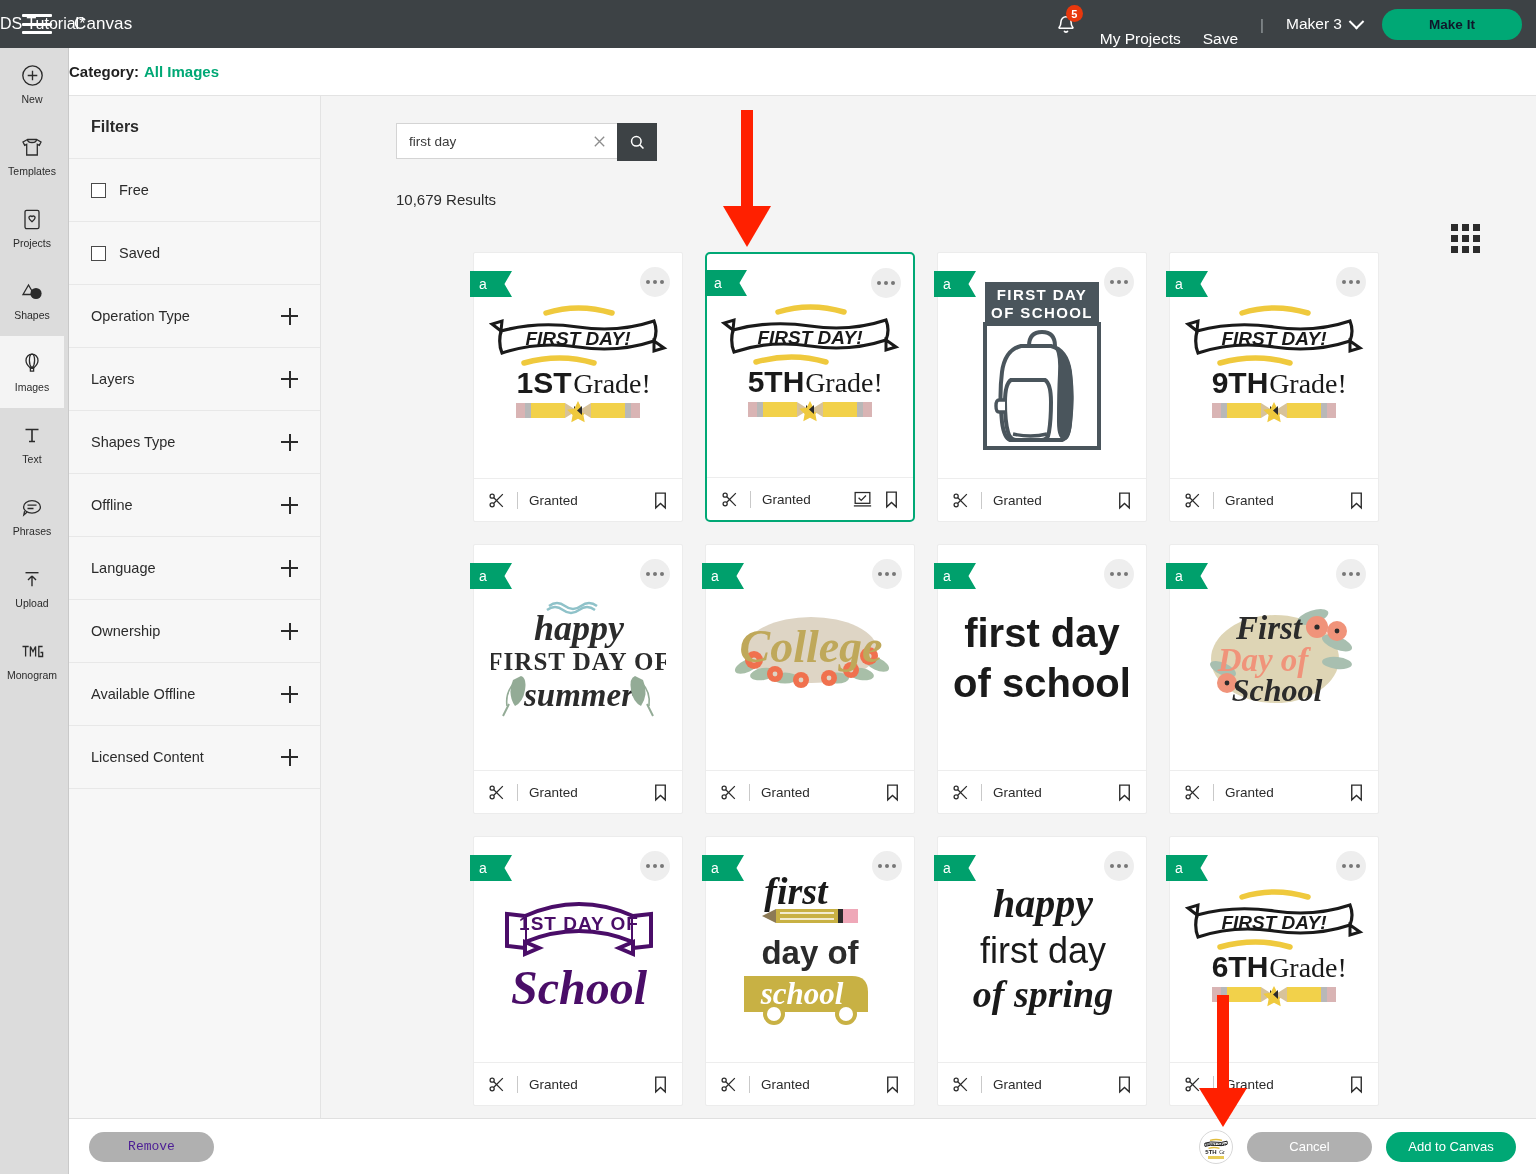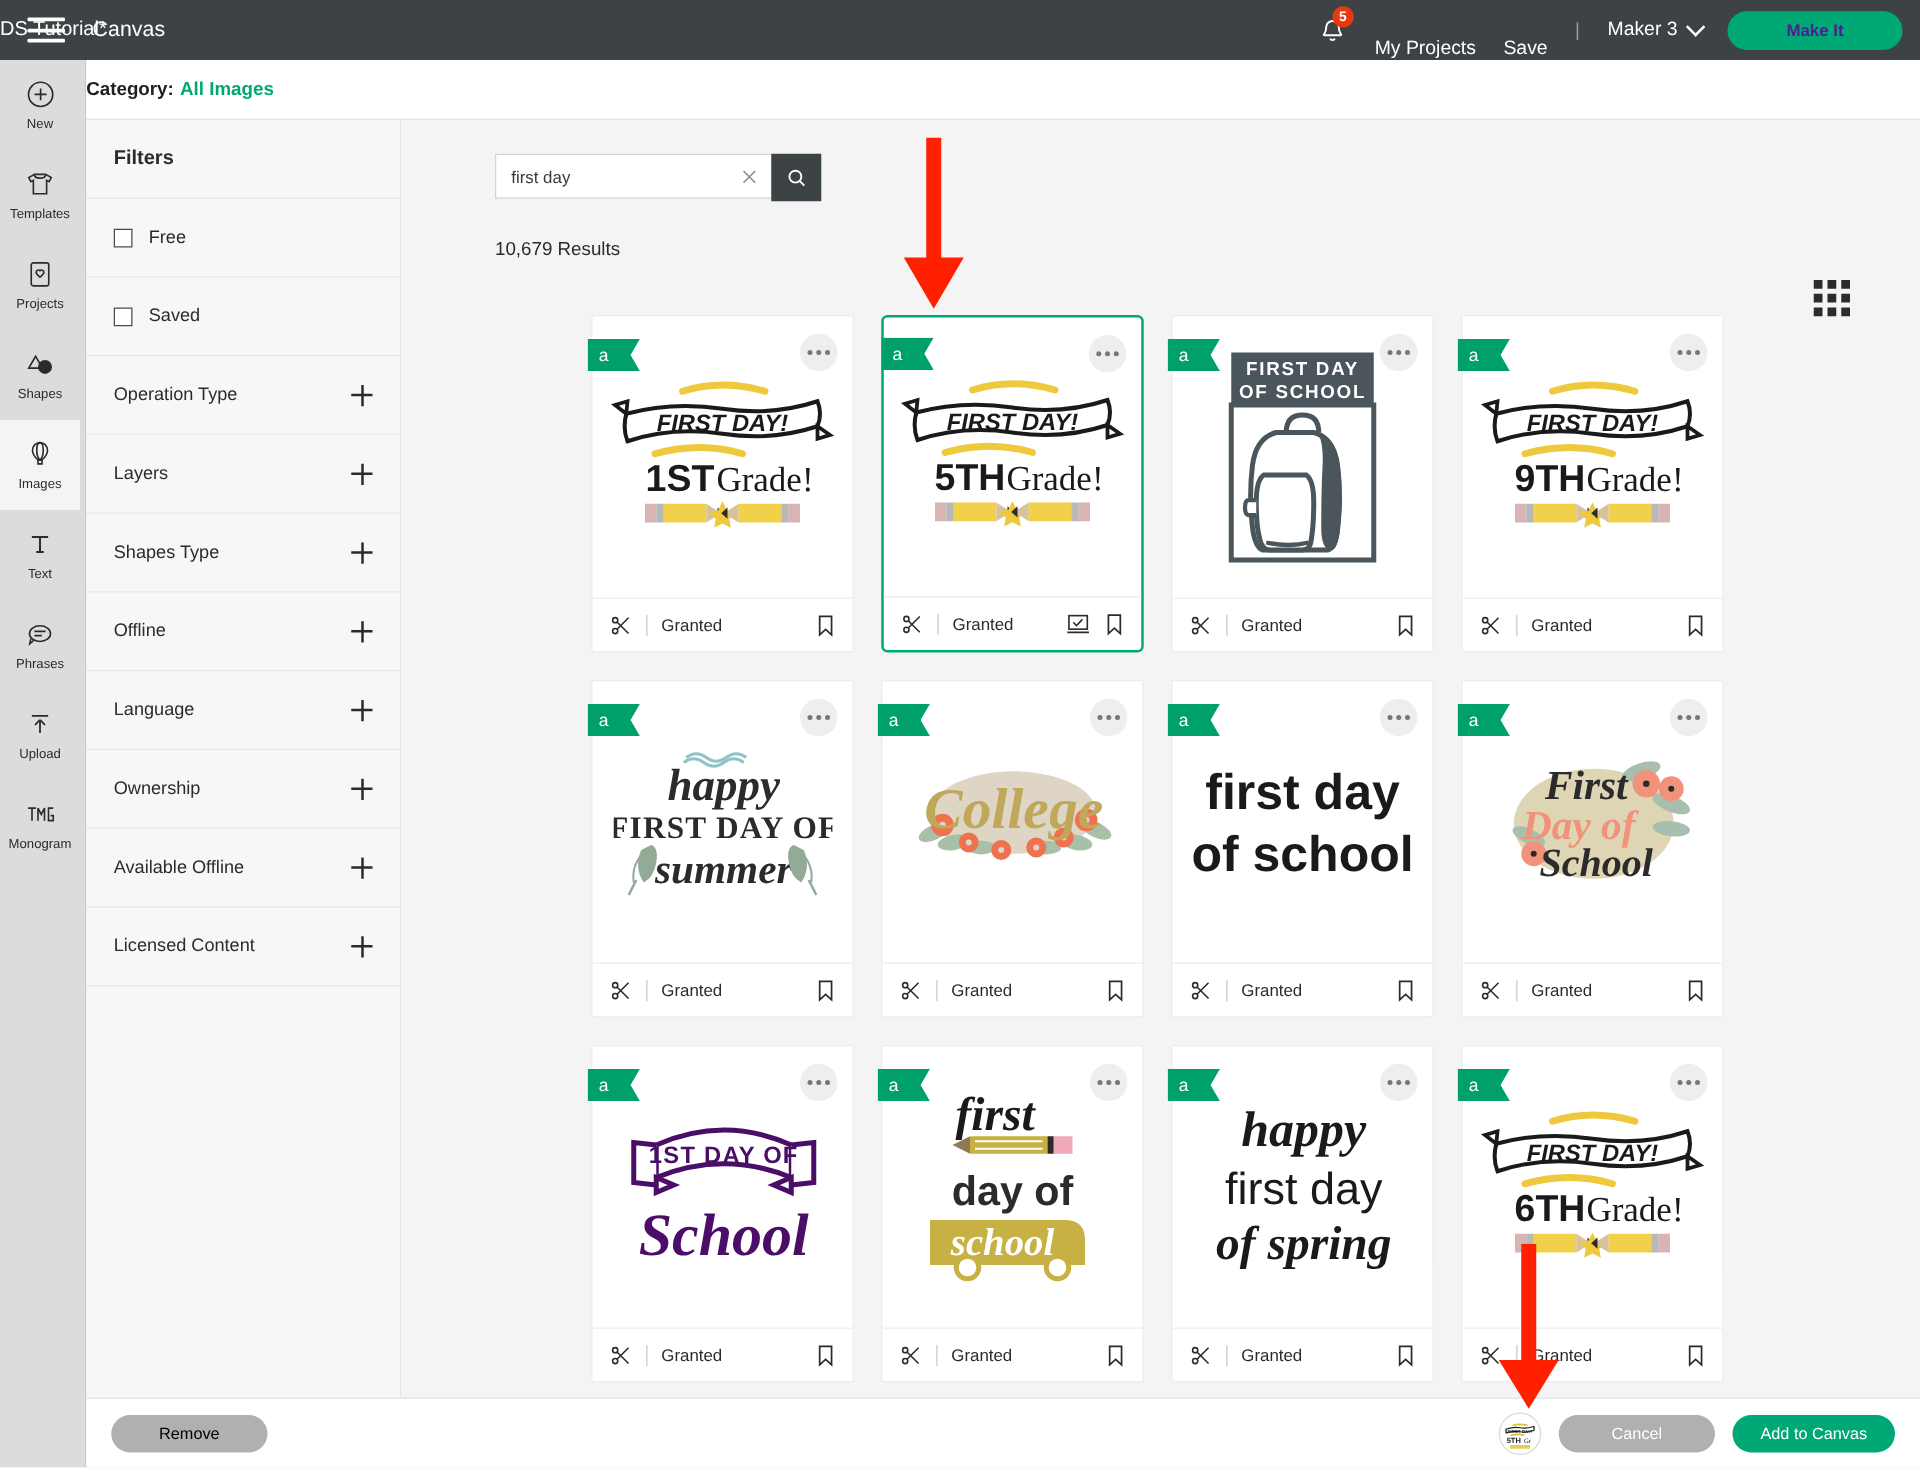--- a/index.html
+++ b/index.html
@@ -33,21 +33,21 @@
     position: absolute; top: -2px; right: 1px; min-width: 17px; height: 17px;
     background: #e8380d; color: #fff; border-radius: 9px; font-size: 11px;
     display: flex; align-items: center; justify-content: center; padding: 0 4px; font-weight: bold;
   }
   .tr-link { color: #fff; font-size: 15.5px; cursor: pointer; margin-right: 22px; margin-top: 29px; }
   .tr-divider { color: #9aa0a3; font-size: 15px; margin-right: 22px; }
   .machine { color: #fff; font-size: 15.5px; cursor: pointer; display: flex; align-items: center; gap: 9px; margin-right: 20px; }
   .chev { width: 11px; height: 11px; border-right: 2px solid #fff; border-bottom: 2px solid #fff;
     transform: rotate(45deg) translate(-2px,-2px); }
   .makeit {
-    background: #00a875; color: #4c1d95; border: none; border-radius: 18px;
+    background: #00a875; color: #0f172a; border: none; border-radius: 18px;
     height: 31px; width: 140px; font-size: 13.5px; font-weight: bold; cursor: pointer;
     font-family: "Liberation Sans", sans-serif;
   }
 
   
   .rail {
     position: absolute; top: 48px; left: 0; width: 69px; height: 1126px;
     background: #dcdcdc; border-right: 1px solid #c9c9c9;
   }
   .rail-item {
@@ -144,21 +144,21 @@
 
   
   .bottombar {
     position: absolute; bottom: 0; left: 69px; width: 1467px; height: 56px;
     background: #fff; border-top: 1px solid #e0e0e0; display: flex; align-items: center;
   }
   .btn {
     border: none; border-radius: 16px; height: 30px; font-size: 13px; cursor: pointer;
     font-family: "Liberation Sans", sans-serif;
   }
-  .btn-remove { width: 125px; background: #b0b0b0; color: #000000; margin-left: 20px; }
+  .btn-remove { width: 125px; background: #b0b0b0; color: #4c1d95; margin-left: 20px; font-family: Liberation Mono, monospace; }
   .btn-cancel { width: 125px; background: #b0b0b0; color: #fff; margin-right: 14px; }
   .btn-add { width: 130px; background: #00a875; color: #fff; margin-right: 20px; }
   .thumb {
     width: 34px; height: 34px; border-radius: 50%; border: 1px solid #d8d8d8;
     background: #fff; margin-right: 14px; overflow: hidden; position: relative;
     display: flex; align-items: center; justify-content: center;
   }
   .bspacer { flex: 1; }
 
   

